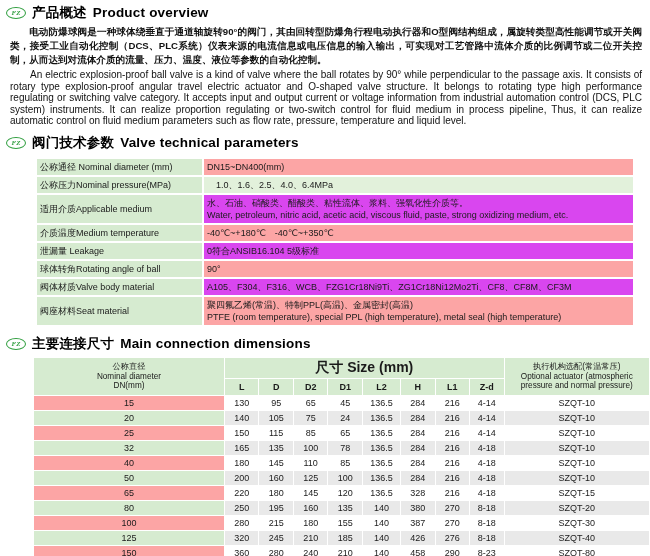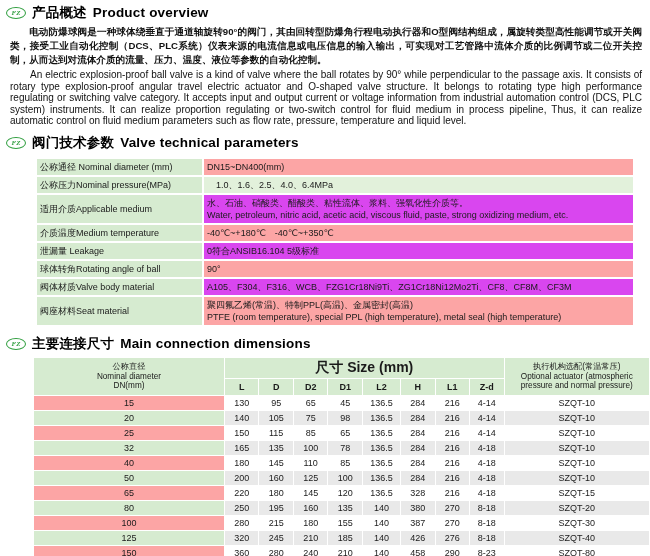--- a/index.html
+++ b/index.html
@@ -191,21 +191,21 @@
             <td>284</td>
             <td>216</td>
             <td>4-14</td>
             <td>SZQT-10</td>
           </tr>
           <tr class="stripe">
             <td class="dn-cell">20</td>
             <td>140</td>
             <td>105</td>
             <td>75</td>
-            <td>98</td>
+            <td>24</td>
             <td>136.5</td>
             <td>284</td>
             <td>216</td>
             <td>4-14</td>
             <td>SZQT-10</td>
           </tr>
           <tr>
             <td class="dn-cell">25</td>
             <td>150</td>
             <td>115</td>

